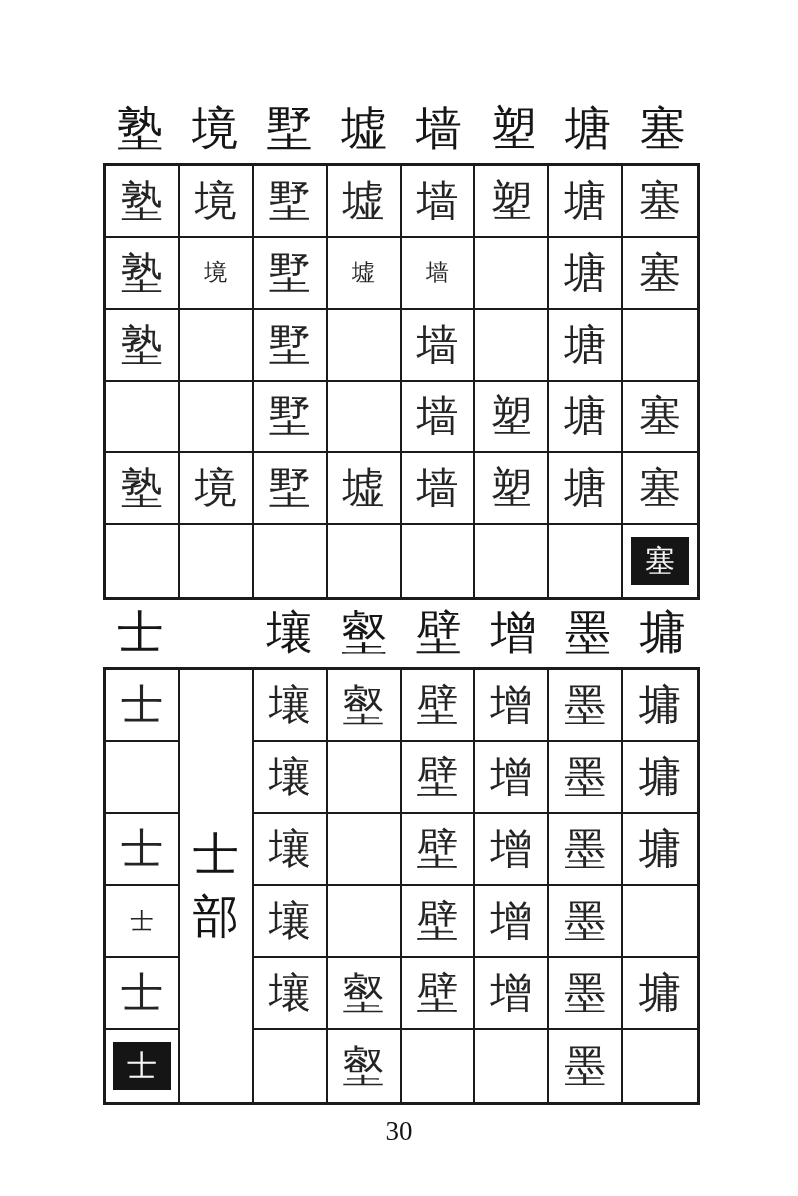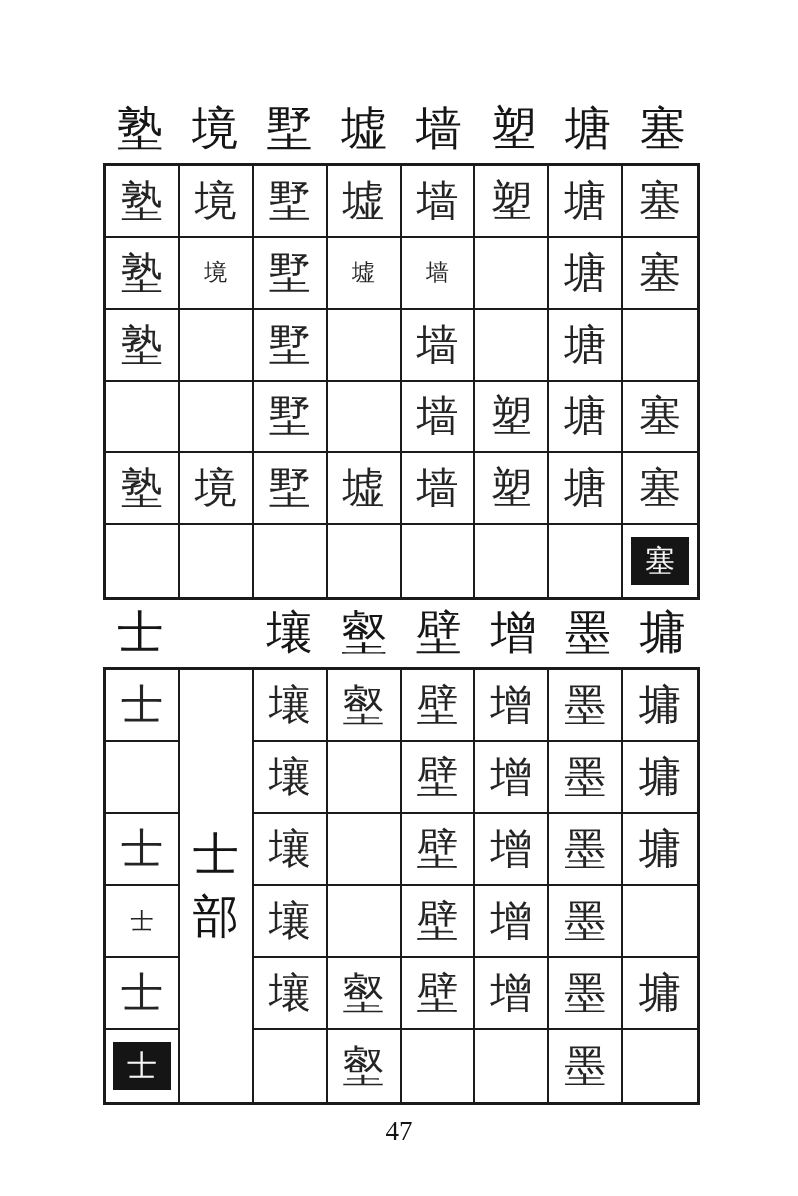--- a/index.html
+++ b/index.html
@@ -351,15 +351,15 @@
         <span class="glyph">壑</span>
       </div>
       <div class="cell last-row" style="grid-area: 6 / 5;"></div>
       <div class="cell last-row" style="grid-area: 6 / 6;"></div>
       <div class="cell last-row" style="grid-area: 6 / 7;">
         <span class="glyph">墨</span>
       </div>
       <div class="cell last-col last-row" style="grid-area: 6 / 8;"></div>
     </div>
 
-  <div class="page-number">47</div>
+  <div class="page-number">30</div>
 
 </div>
 
 </body></html>

